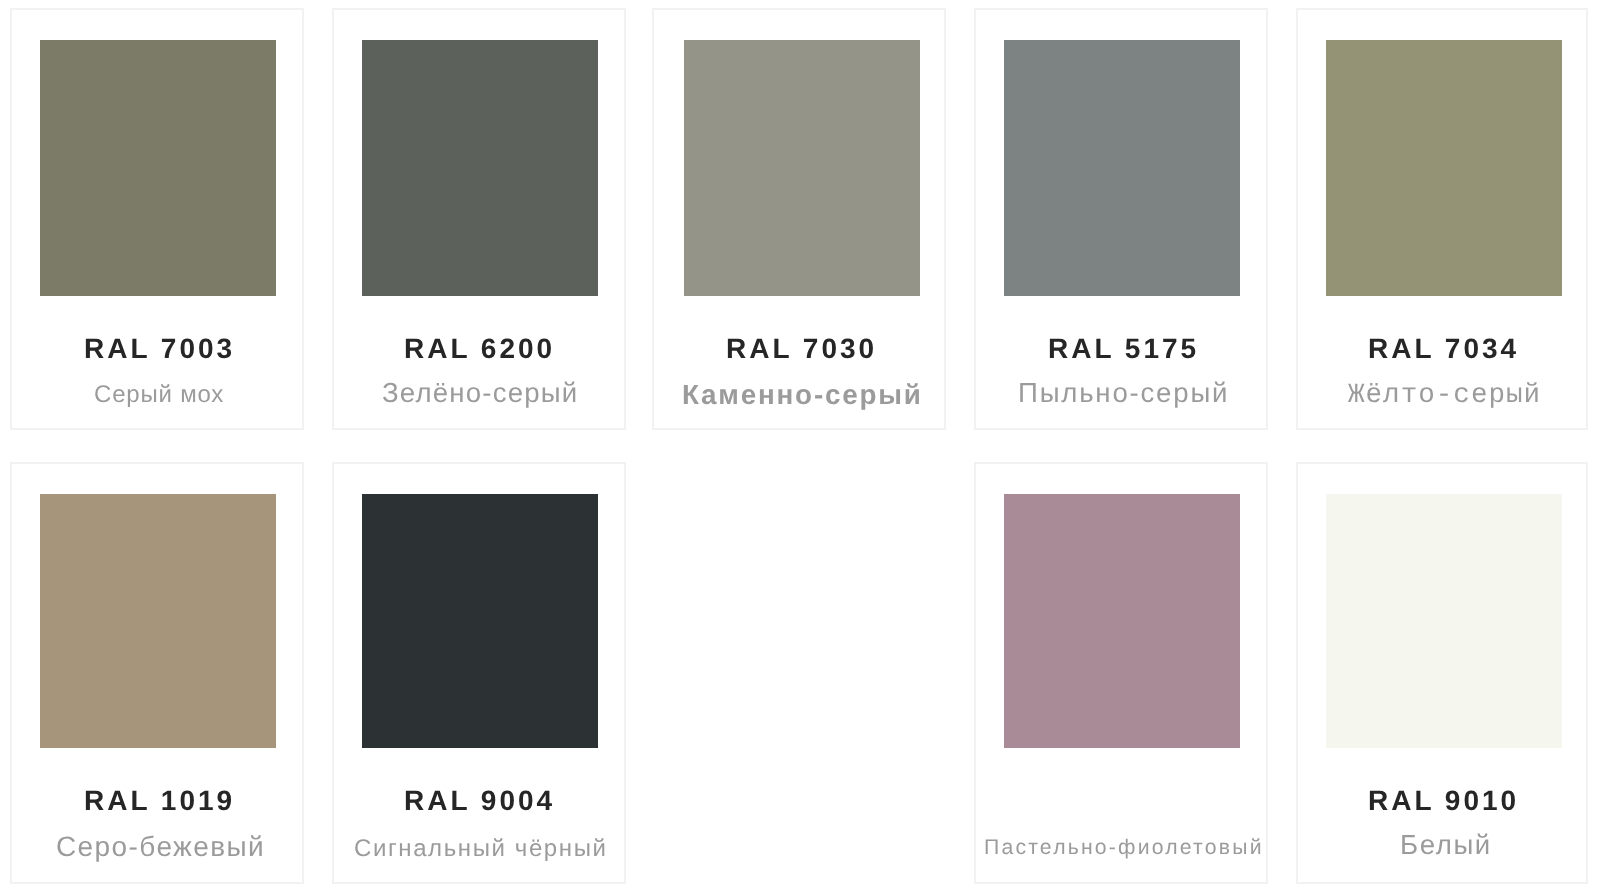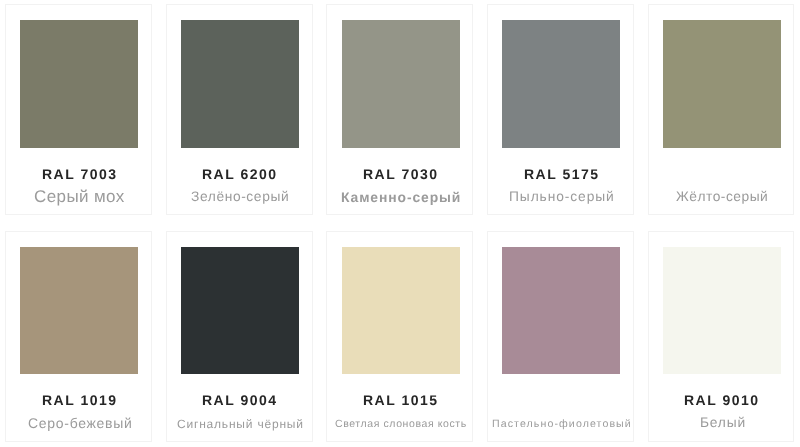--- a/index.html
+++ b/index.html
@@ -74,30 +74,30 @@
   .c2 { left: 326.30px; top: 4.2px; }
   .c3 { left: 486.95px; top: 4.2px; }
   .c4 { left: 647.60px; top: 4.2px; }
   .c5 { left: 5.00px; top: 230.5px; }
   .c6 { left: 165.65px; top: 230.5px; }
   .c7 { left: 326.30px; top: 230.5px; }
   .c8 { left: 486.95px; top: 230.5px; }
   .c9 { left: 647.60px; top: 230.5px; }
   
   .card-code > span { margin-right: -2.2px; }
-  .n0 { font-size: 17px; letter-spacing: 0.4px; top: 171.62px; }
+  .n0 { font-size: 12px; letter-spacing: 0.4px; top: 171.62px; }
   .n0 > span { margin-right: -2.60px; }
   .n1 { font-size: 13.8px; letter-spacing: 0.6px; top: 171.62px; }
   .n1 > span { margin-right: -2.80px; }
   .n2 { font-size: 13.9px; letter-spacing: 0.9px; top: 171.58px; }
   .n2 > span { margin-right: -3.10px; font-weight: bold; }
   .n3 { font-size: 13.8px; letter-spacing: 0.9px; top: 171.62px; }
   .n3 > span { margin-right: -3.10px; }
   .n4 { font-size: 13.8px; letter-spacing: 0.5px; top: 171.62px; }
-  .n4 > span { margin-right: -2.70px; }
+  .n4 > span { margin-right: -2.70px; font-family: Liberation Mono, monospace; }
   .n5 { font-size: 14px; letter-spacing: 0.7px; top: 171.62px; text-decoration: underline; }
   .n5 > span { margin-right: -2.90px; }
   .n6 { font-size: 12px; letter-spacing: 0.8px; top: 172.24px; }
   .n6 > span { margin-right: -3.00px; }
   .n7 { font-size: 10.5px; letter-spacing: 0.6px; top: 172.76px; }
   .n7 > span { margin-right: -2.80px; }
   .n8 { font-size: 10.6px; letter-spacing: 1.1px; top: 172.73px; }
   .n8 > span { margin-right: -3.30px; }
   .n9 { font-size: 13.8px; letter-spacing: 0.8px; top: 171.62px; }
   .n9 > span { margin-right: -3.00px; }
@@ -121,36 +121,32 @@
     <div class="card-code"><span>RAL 7030</span></div>
     <div class="card-name n2"><span>Каменно-серый</span></div>
   </div>
   <div class="color-card c3">
     <div class="swatch sw3" style="background: rgb(125, 130, 131);"></div>
     <div class="card-code"><span>RAL 5175</span></div>
     <div class="card-name n3"><span>Пыльно-серый</span></div>
   </div>
   <div class="color-card c4">
     <div class="swatch sw4" style="background: rgb(148, 147, 118);"></div>
+    <div class="card-code"><span>RAL 7034</span></div>
     <div class="card-name n4"><span>Жёлто-серый</span></div>
   </div>
   <div class="color-card c5">
     <div class="swatch sw5" style="background: rgb(166, 149, 123);"></div>
     <div class="card-code"><span>RAL 1019</span></div>
     <div class="card-name n5"><span>Серо-бежевый</span></div>
   </div>
   <div class="color-card c6">
     <div class="swatch sw6" style="background: rgb(44, 49, 51);"></div>
     <div class="card-code"><span>RAL 9004</span></div>
     <div class="card-name n6"><span>Сигнальный чёрный</span></div>
-  </div>
-  <div class="color-card c7">
-    <div class="swatch sw7" style="background: rgb(233, 221, 185);"></div>
-    <div class="card-code"><span>RAL 1015</span></div>
-    <div class="card-name n7"><span>Светлая слоновая кость</span></div>
   </div>
   <div class="color-card c8">
     <div class="swatch sw8" style="background: rgb(168, 139, 151);"></div>
     <div class="card-name n8"><span>Пастельно-фиолетовый</span></div>
   </div>
   <div class="color-card c9">
     <div class="swatch sw9" style="background: rgb(245, 246, 238);"></div>
     <div class="card-code"><span>RAL 9010</span></div>
     <div class="card-name n9"><span>Белый</span></div>
   </div>

